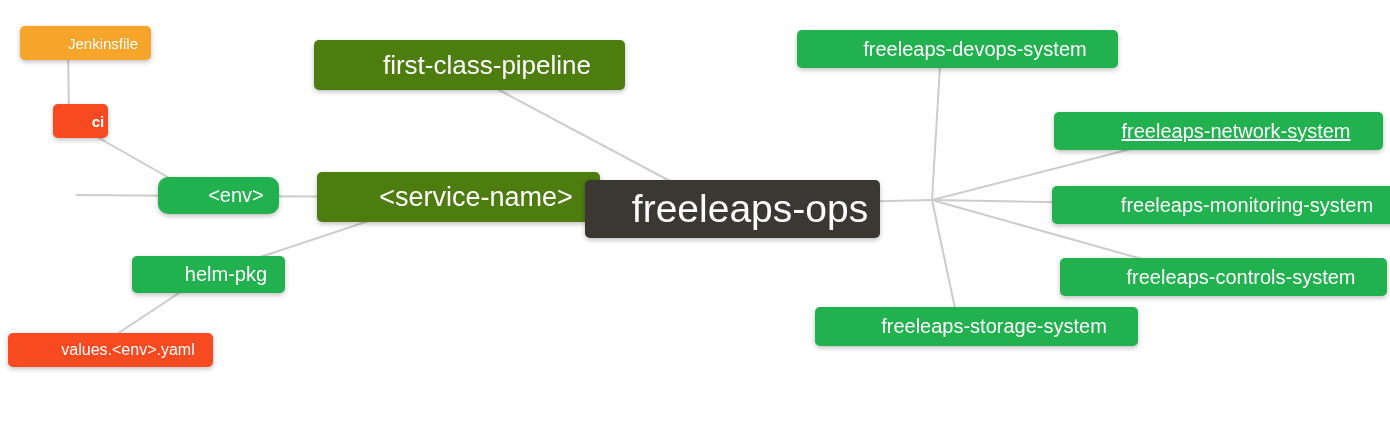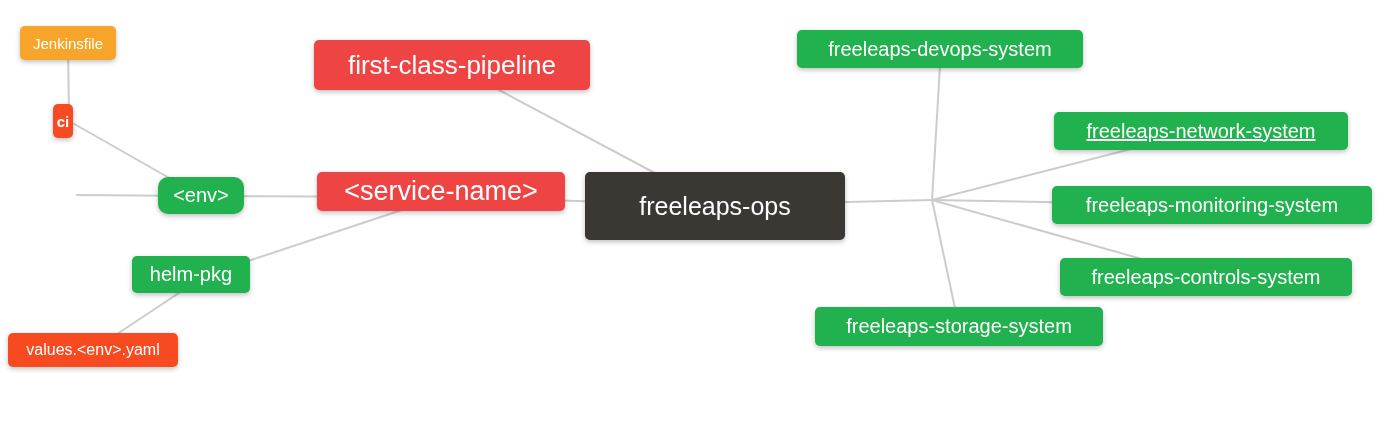--- a/index.html
+++ b/index.html
@@ -30,36 +30,37 @@
     position: absolute;
     display: flex;
     align-items: center;
     justify-content: center;
     color: #ffffff;
     border-radius: 5px;
     white-space: nowrap;
     box-shadow: 0 2px 5px rgba(0,0,0,0.25);
     cursor: pointer;
     user-select: none;
+    padding-left: 35px;
   }
   .c-root   { background: #3b3733; }
-  .c-blue   { background: #ef4444; }
+  .c-blue   { background: #4d7c0f; }
   .c-green  { background: #21b14e; }
   .c-red    { background: #f84a20; }
   .c-orange { background: #f7a42a; }
 
   #n-jenkinsfile      { left: 20px;   top: 26px;  width: 96px;  height: 34px; font-size: 15px; }
   #n-ci               { left: 53px;   top: 104px; width: 20px;  height: 34px; font-size: 15px; font-weight: bold; }
   #n-argo-app         { left: 31px;   top: 178px; width: 90px;  height: 33px; font-size: 16px; }
   #n-env              { left: 158px;  top: 177px; width: 86px;  height: 37px; font-size: 20px; border-radius: 10px; }
   #n-helm-pkg         { left: 132px;  top: 256px; width: 118px; height: 37px; font-size: 20px; }
   #n-values-env-yaml  { left: 8px;    top: 333px; width: 170px; height: 34px; font-size: 16px; }
   #n-first-class-pipeline { left: 314px; top: 40px;  width: 276px; height: 50px; font-size: 26px; }
-  #n-service-name     { left: 317px;  top: 172px; width: 248px; height: 39px; font-size: 27px; }
-  #n-freeleaps-ops    { left: 585px;  top: 172px; width: 260px; height: 68px; font-size: 25px; }
+  #n-service-name     { left: 317px;  top: 172px; width: 248px; height: 50px; font-size: 27px; }
+  #n-freeleaps-ops    { left: 585px;  top: 180px; width: 260px; height: 58px; font-size: 39px; }
   #n-manifests        { left: 852px;  top: 174px; width: 160px; height: 52px; font-size: 27px; }
   #n-devops-system    { left: 797px;  top: 30px;  width: 286px; height: 38px; font-size: 20px; }
   #n-network-system   { left: 1054px; top: 112px; width: 294px; height: 38px; font-size: 20px; text-decoration: underline; }
   #n-monitoring-system{ left: 1052px; top: 186px; width: 320px; height: 38px; font-size: 20px; }
   #n-controls-system  { left: 1060px; top: 258px; width: 292px; height: 38px; font-size: 20px; }
   #n-storage-system   { left: 815px;  top: 307px; width: 288px; height: 39px; font-size: 20px; }
 </style>
 </head>
 <body>
 

